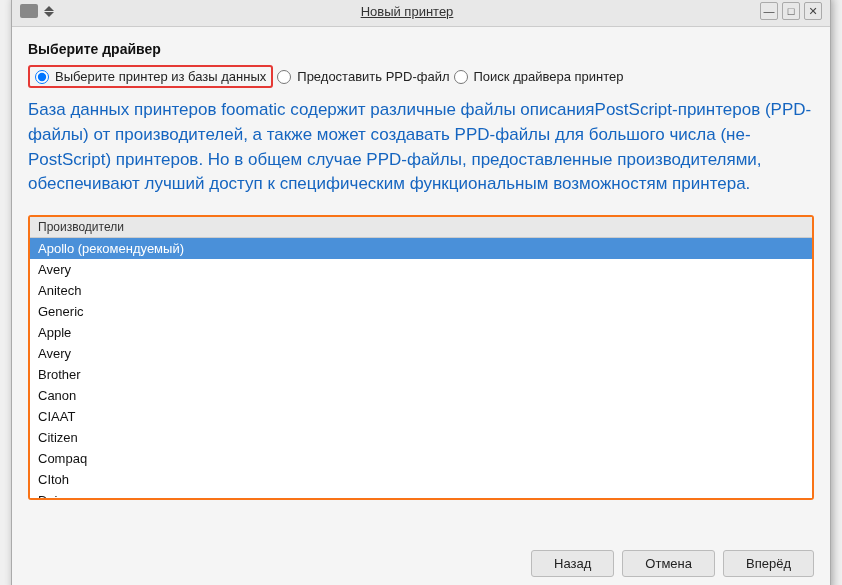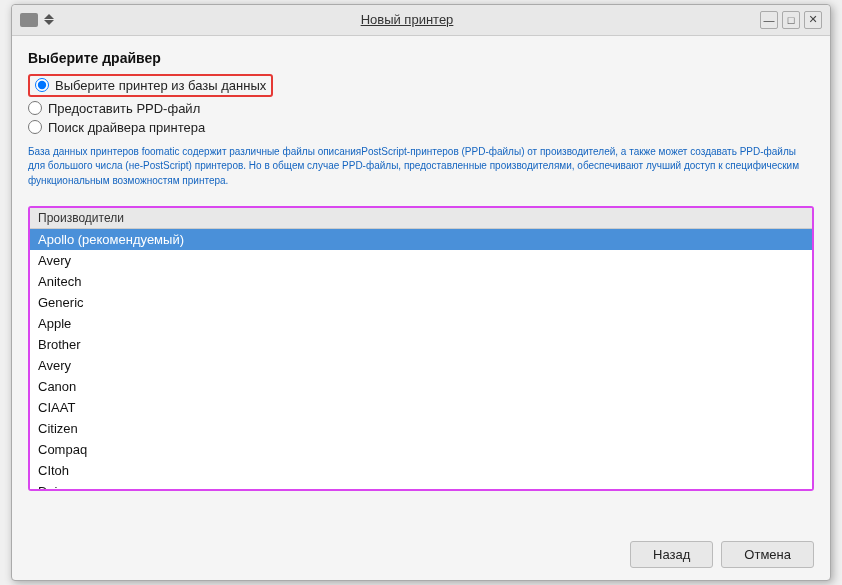--- a/index.html
+++ b/index.html
@@ -82,45 +82,45 @@
       flex-direction: column;
       gap: 8px;
     }
     .section-title {
       font-weight: bold;
       font-size: 14px;
       color: #111;
     }
     .radio-group {
       display: flex;
-      flex-direction: column;
+      flex-direction: row;
       gap: 4px;
     }
     .radio-option {
       display: flex;
       align-items: center;
       gap: 6px;
       cursor: pointer;
     }
     .radio-option input[type=radio] {
       width: 14px; height: 14px;
       cursor: pointer;
     }
     .radio-label {
       font-size: 13px;
       color: #222;
     }
     .info-text {
-      font-size: 10px;
+      font-size: 17px;
       color: #1565c0;
       line-height: 1.45;
       margin-top: 2px;
     }
     .manufacturers-section {
-      border: 2px solid #d946ef;
+      border: 2px solid #f97316;
       border-radius: 3px;
       margin-top: 10px;
       flex: 1;
     }
     .manufacturers-header {
       background: #e8e8e8;
       border-bottom: 1px solid #ccc;
       padding: 3px 8px;
       font-size: 12px;
       color: #333;
@@ -188,43 +188,44 @@
           <input type="radio" name="driver" checked="" style="">
           <span class="radio-label">Выберите принтер из базы данных</span>
         </label>
       </div>
       <label class="radio-option">
         <input type="radio" name="driver" style="">
         <span class="radio-label">Предоставить PPD-файл</span>
       </label>
       <label class="radio-option">
         <input type="radio" name="driver" style="">
-        <span class="radio-label">Поиск драйвера принтера</span>
+        <span class="radio-label">Поиск драйвера принтер</span>
       </label>
     </div>
 
     <div class="info-text">База данных принтеров foomatic содержит различные файлы описанияPostScript-принтеров (PPD-файлы) от производителей, а также может создавать PPD-файлы для большого числа (не-PostScript) принтеров. Но в общем случае PPD-файлы, предоставленные производителями, обеспечивают лучший доступ к специфическим функциональным возможностям принтера.</div>
 
     <div class="manufacturers-section">
       <div class="manufacturers-header">Производители</div>
       <div class="manufacturers-list" id="manufacturers-list">
           <div class="list-item selected">Apollo (рекомендуемый)</div>
           <div class="list-item">Avery</div>
           <div class="list-item">Anitech</div>
           <div class="list-item">Generic</div>
           <div class="list-item">Apple</div>
+          <div class="list-item">Avery</div>
           <div class="list-item">Brother</div>
-          <div class="list-item">Avery</div>
           <div class="list-item">Canon</div>
           <div class="list-item">CIAAT</div>
           <div class="list-item">Citizen</div>
           <div class="list-item">Compaq</div>
           <div class="list-item">CItoh</div>
           <div class="list-item">Dai</div>
         </div>
     </div>
   </div>
 
   <div class="footer">
     <button class="footer-btn">Назад</button>
     <button class="footer-btn">Отмена</button>
+    <button class="footer-btn">Вперёд</button>
   </div>
 </div>
 
 </body></html>

